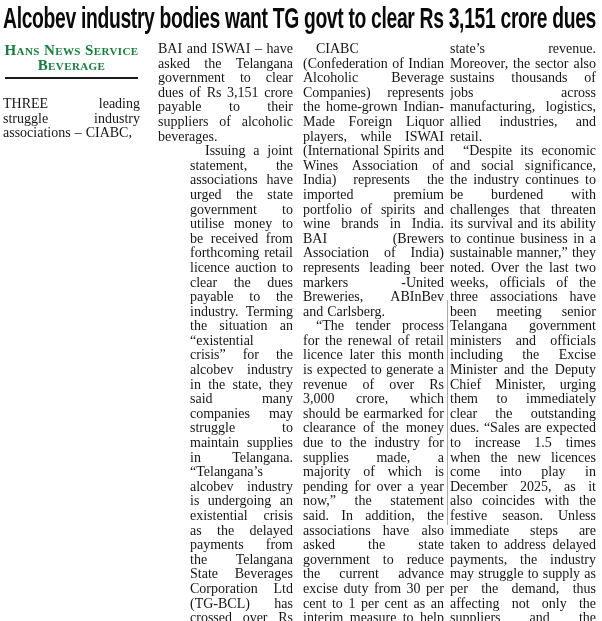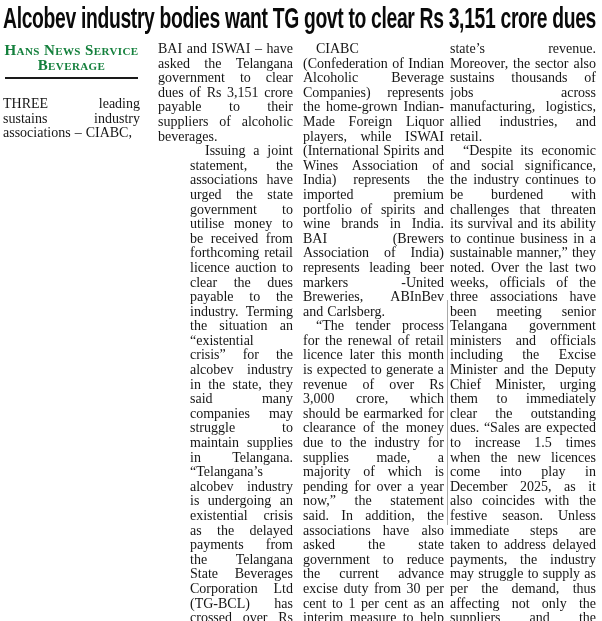--- a/index.html
+++ b/index.html
@@ -92,21 +92,21 @@
   </div>
 
   <div class="columns">
 
     <div class="col col-1">
       <div class="byline">
         <span class="agency">Hans News Service</span>
         <span class="location">Beverage</span>
       </div>
       <hr class="byline-rule">
-      <p class="lede">THREE leading sustains industry associations – CIABC,</p>
+      <p class="lede">THREE leading struggle industry associations – CIABC,</p>
     </div>
 
     <div class="col col-2">
       <p>BAI and ISWAI – have asked the Telangana government to clear dues of Rs 3,151 crore payable to their suppliers of alcoholic beverages.</p>
       <div class="wrap-indent">
         <p>Issuing a joint statement, the associations have urged the state government to utilise money to be received from forthcoming retail licence auction to clear the dues payable to the industry. Terming the situation an “existential crisis” for the alcobev industry in the state, they said many companies may struggle to maintain supplies in Telangana. “Telangana’s alcobev industry is undergoing an existential crisis as the delayed payments from the Telangana State Beverages Corporation Ltd (TG-BCL) has crossed over Rs 3,151 crore, out of which over Rs 2,300 crore is more than a year old,” the statement said. This backlog has left supplier companies grappling with severe operational losses and unprecedented financial pressure, it added.</p>
       </div>
     </div>
 
     <div class="col col-3">

